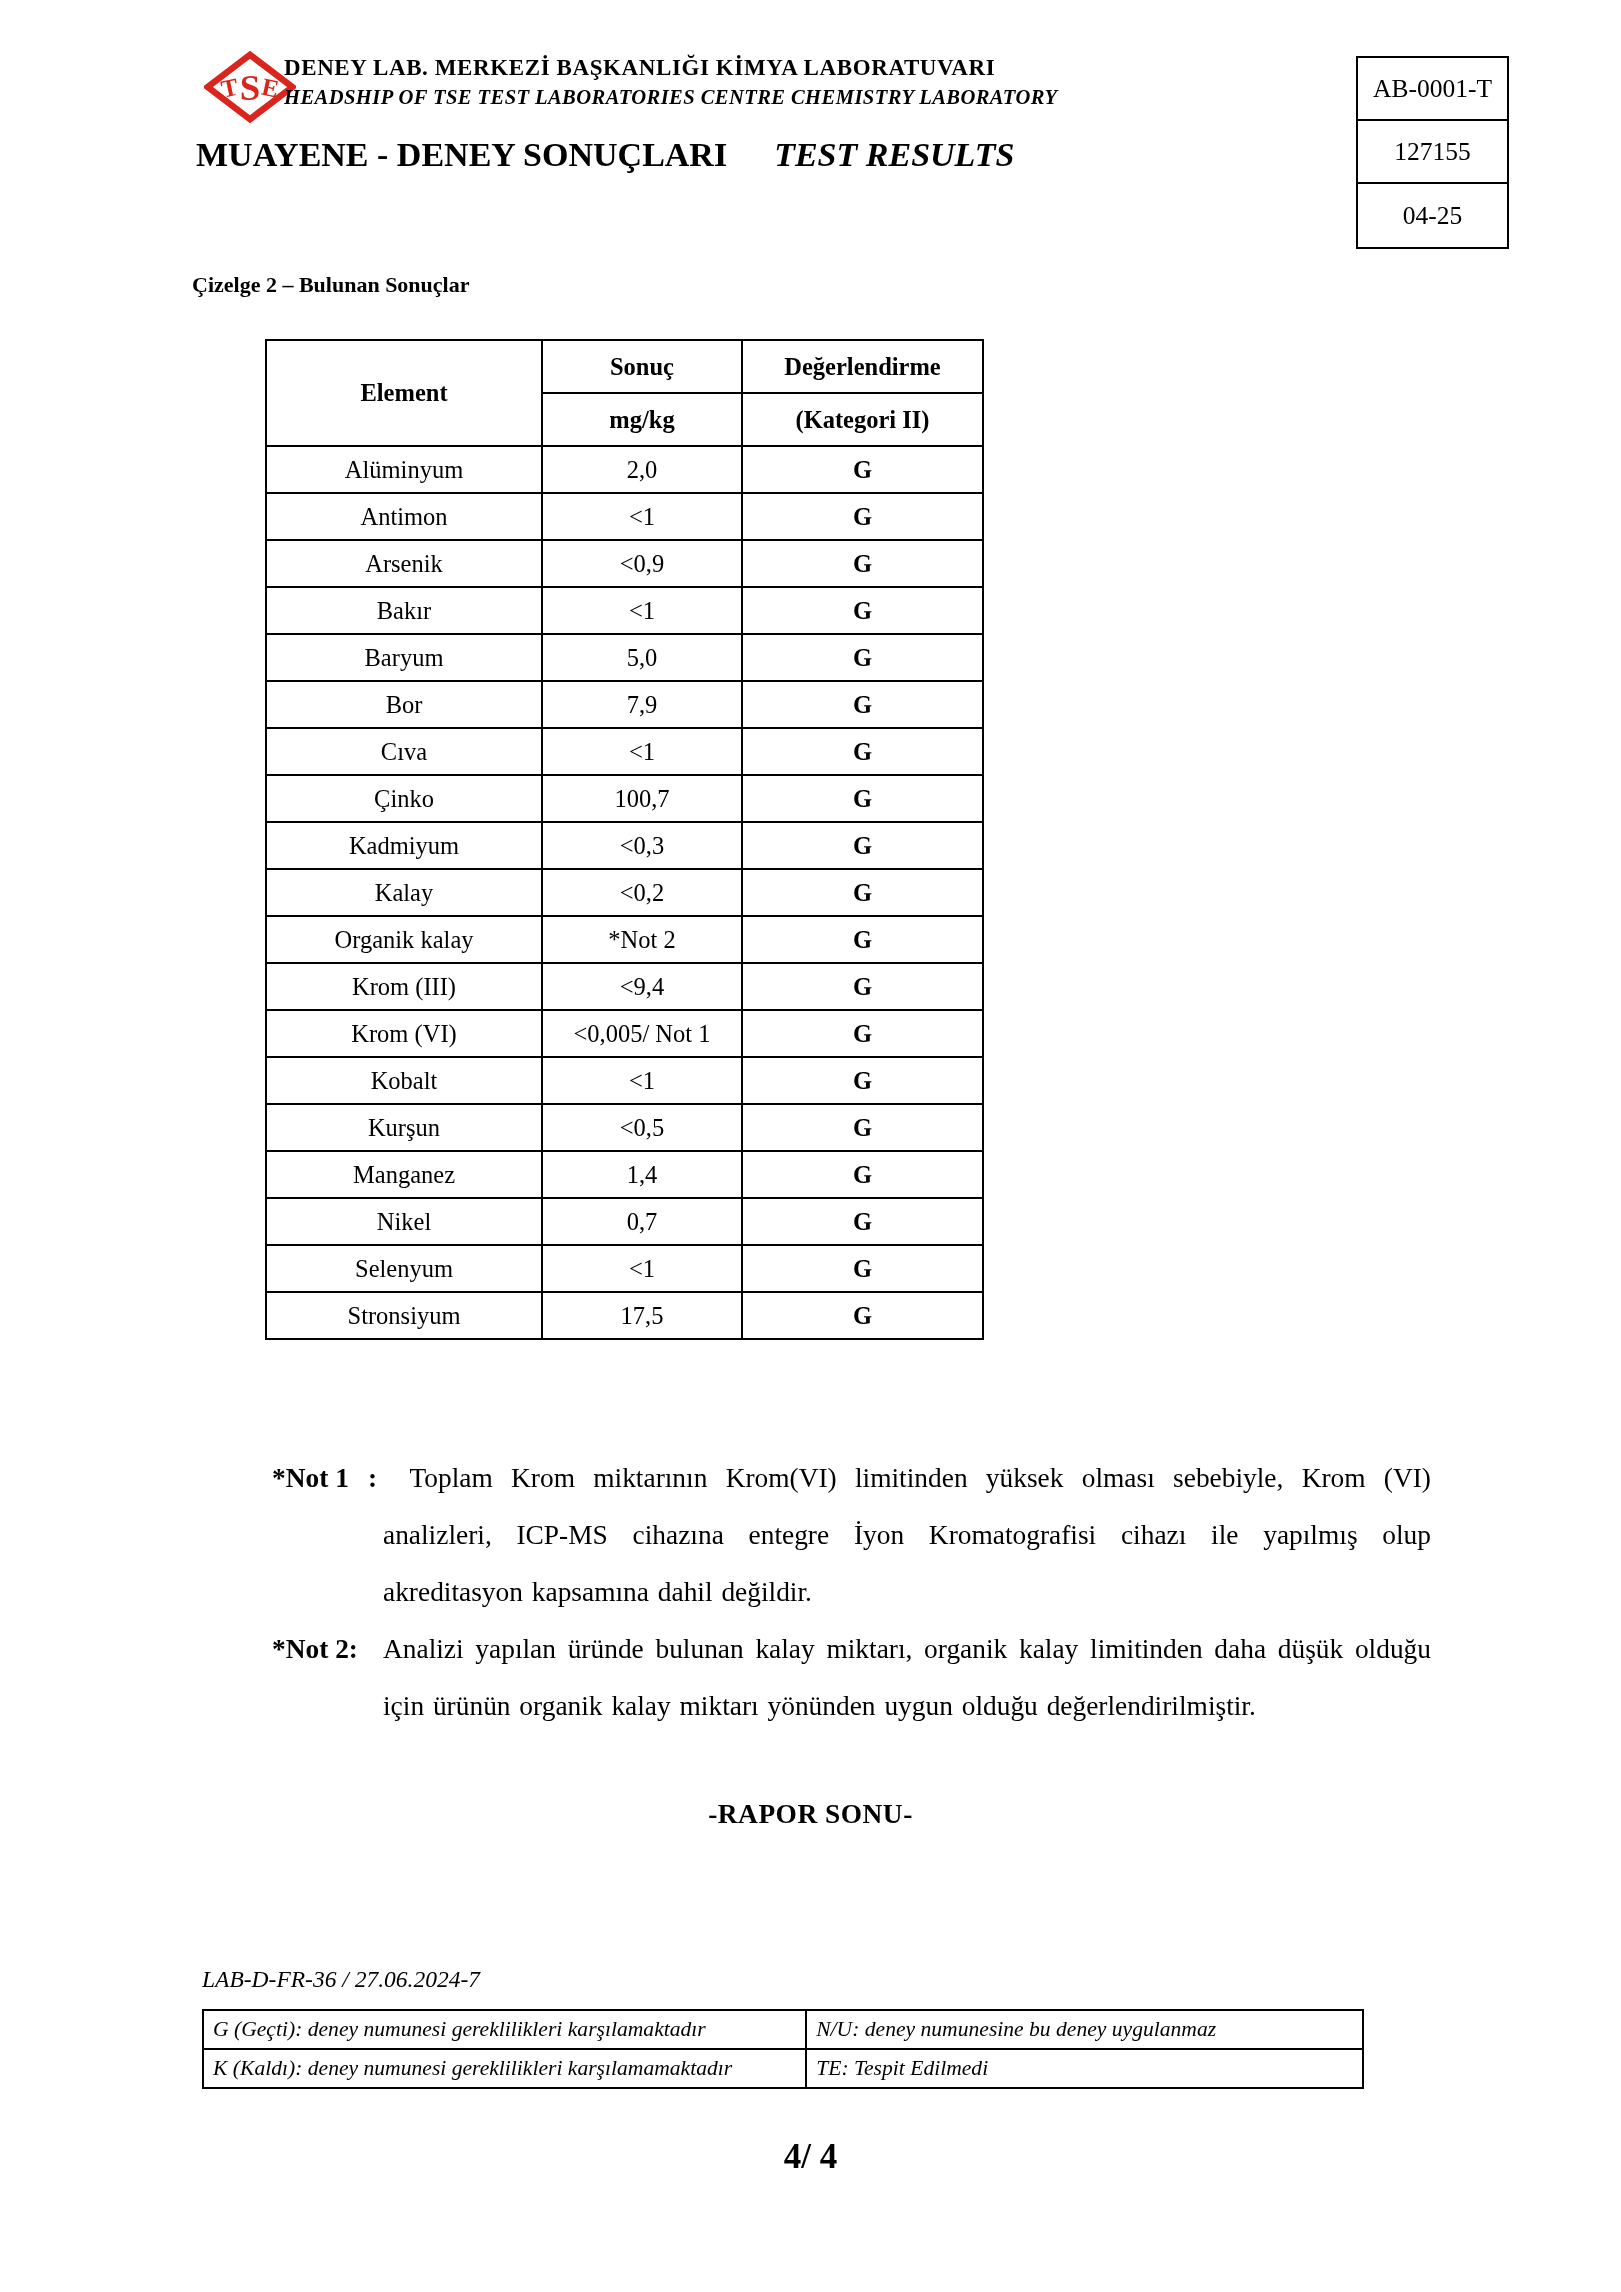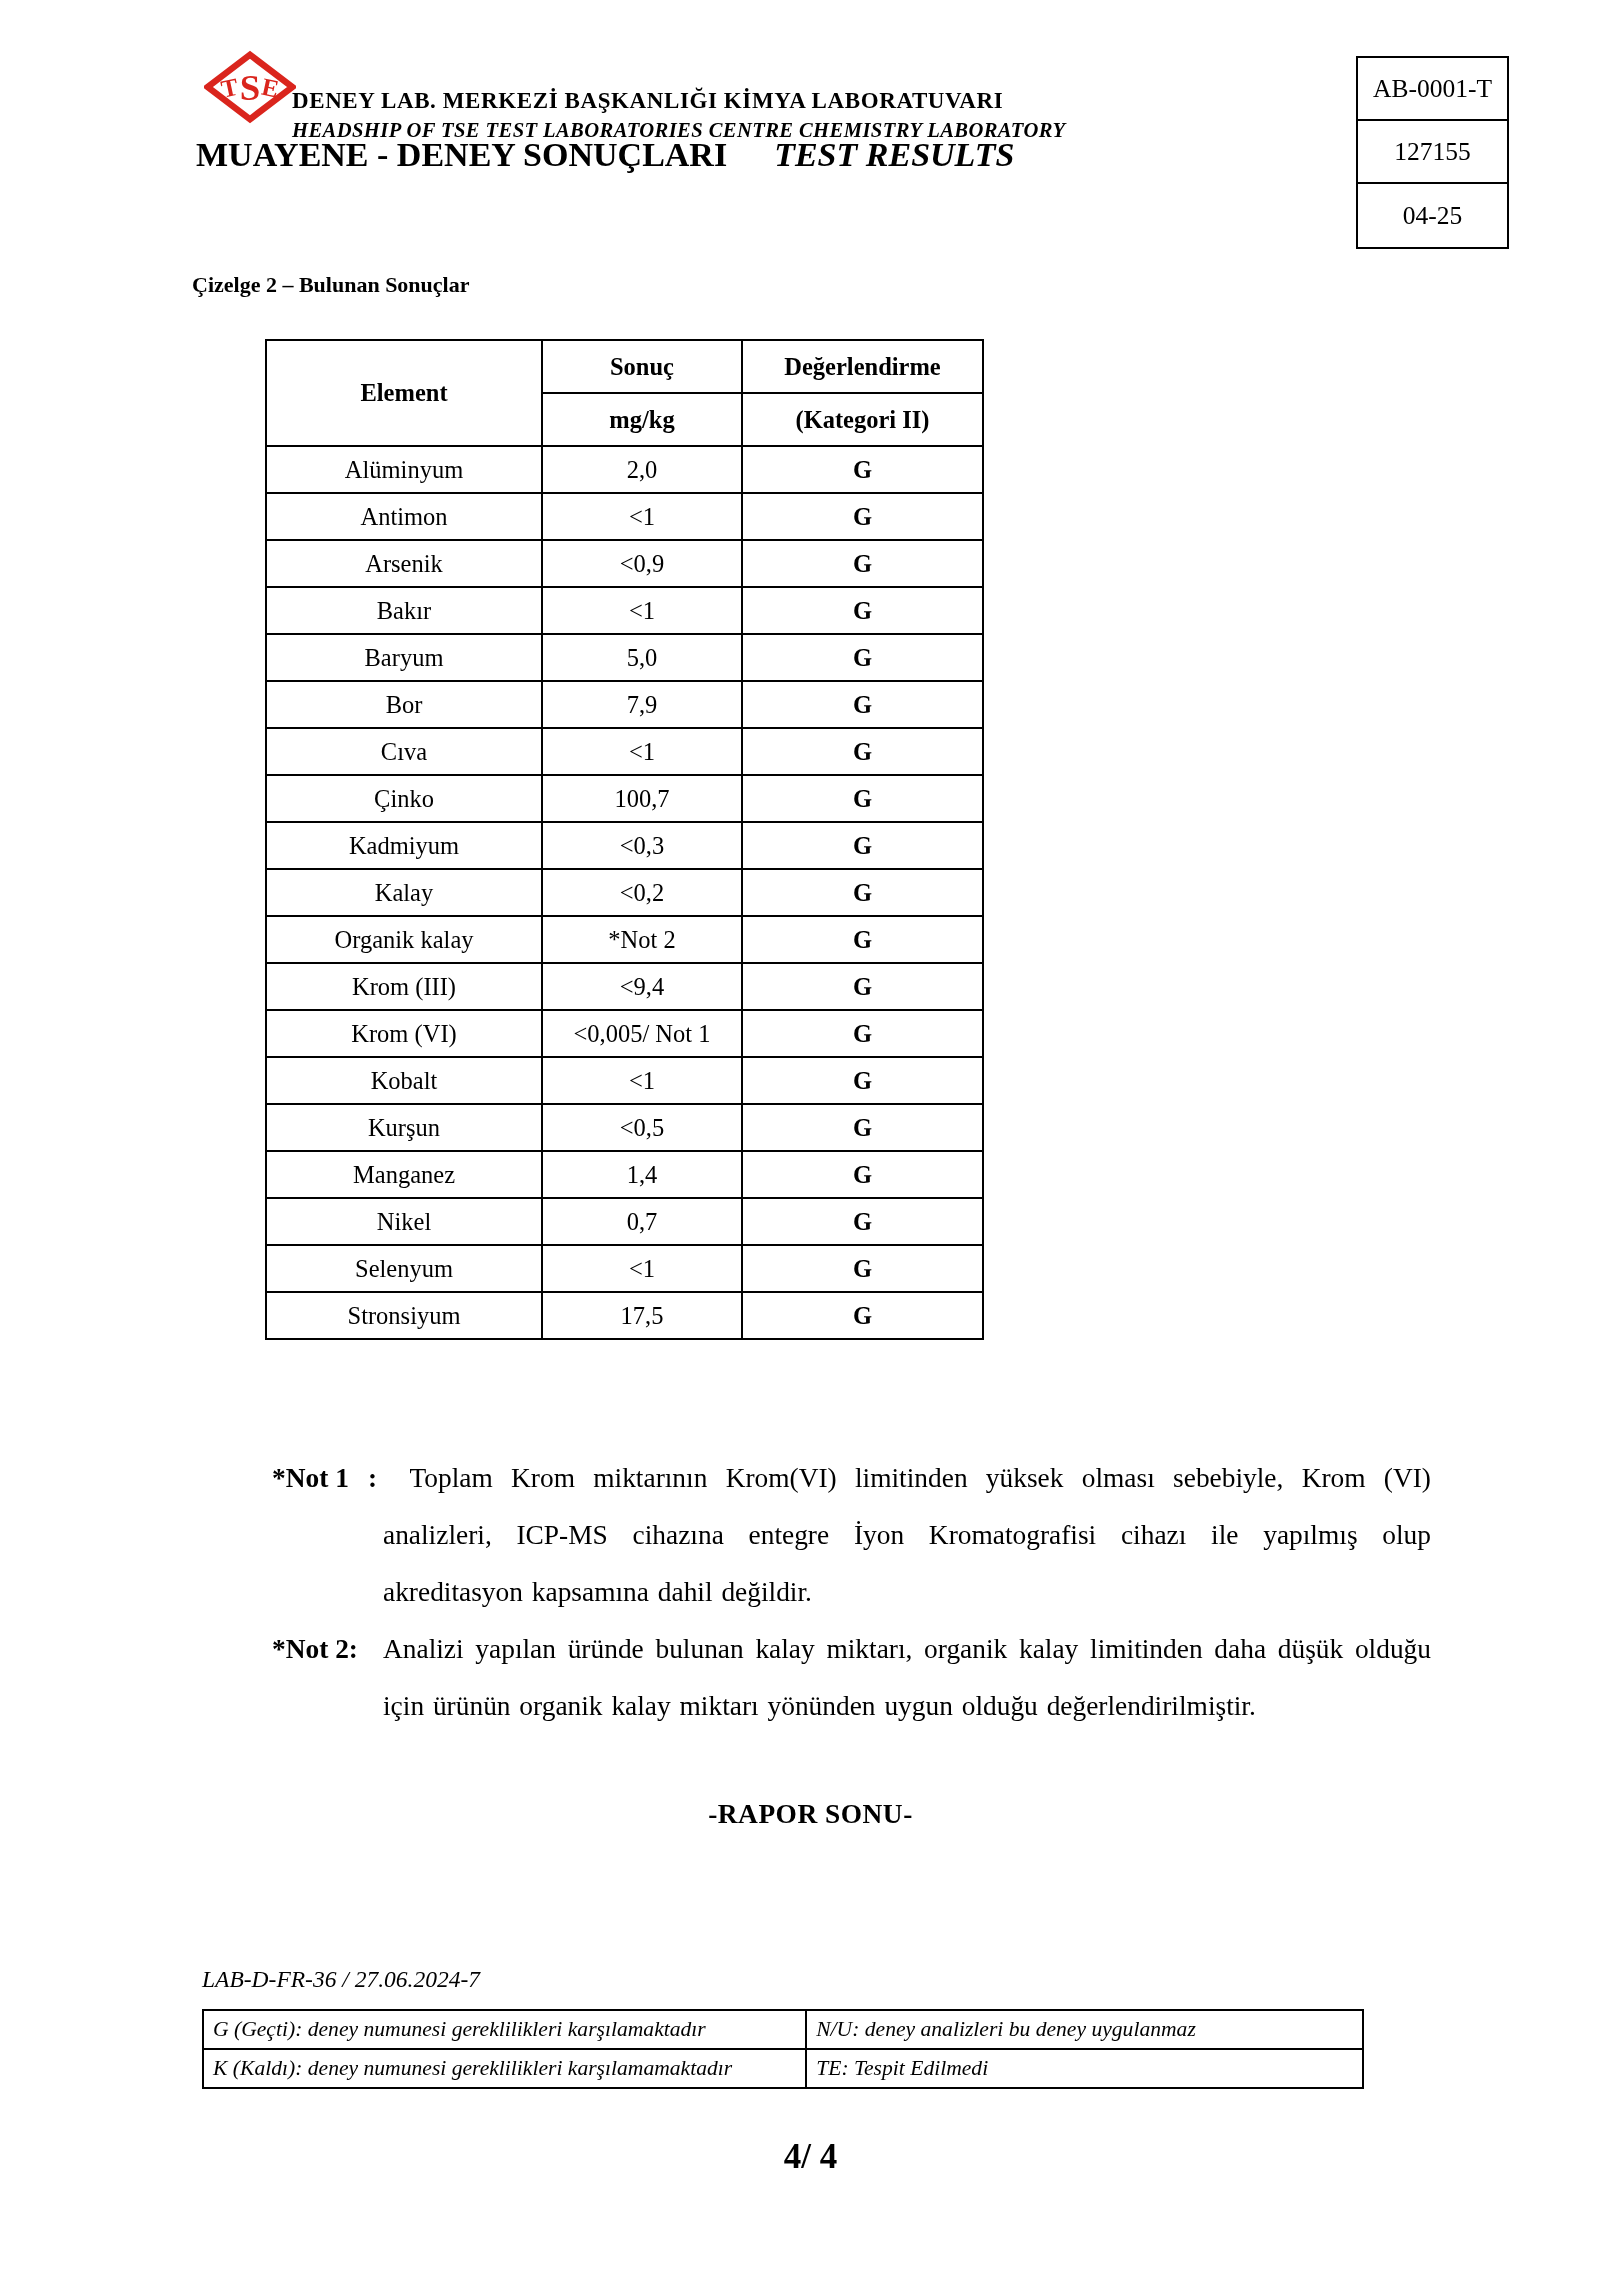--- a/index.html
+++ b/index.html
@@ -17,21 +17,21 @@
   .abs{position:absolute;}
 
   
   .logo-wrap{left:204px;top:49px;width:92px;height:76px;}
   .logo-wrap svg{width:100%;height:100%;display:block;}
   .logo-diamond{fill:none;stroke:var(--logo_red);stroke-width:7;}
   .logo-letter{fill:var(--logo_red);font-family:"Liberation Serif","DejaVu Serif",serif;font-weight:bold;text-anchor:middle;}
   .logo-letter.small{font-size:27px;}
   .logo-letter.big{font-size:40px;}
 
-  .org-lines{left:292px;top:55px;margin-top:33px;}
+  .org-lines{left:284px;top:55px;}
   .org-tr{font-size:23px;font-weight:bold;letter-spacing:0.6px;white-space:nowrap;}
   .org-en{font-size:20.6px;font-weight:bold;font-style:italic;letter-spacing:0.4px;margin-top:4.9px;white-space:nowrap;}
 
   .doc-box{left:1356px;top:56px;width:153px;border:2px solid var(--ink);}
   .doc-box .cell{
     height:63px;display:flex;align-items:center;justify-content:center;
     font-size:25.5px;border-bottom:2px solid var(--ink);
   }
   .doc-box .cell:last-child{border-bottom:none;}
 
@@ -234,21 +234,21 @@
 </div>
 
 <div class="abs rapor">-RAPOR SONU-</div>
 
 <div class="abs doc-code">LAB-D-FR-36 / 27.06.2024-7</div>
 
 <table class="abs legend">
   <tbody>
     <tr>
       <td class="c1">G (Geçti): deney numunesi gereklilikleri karşılamaktadır</td>
-      <td class="c2">N/U: deney analizleri bu deney uygulanmaz</td>
+      <td class="c2">N/U: deney numunesine bu deney uygulanmaz</td>
     </tr>
     <tr>
       <td class="c1">K (Kaldı): deney numunesi gereklilikleri karşılamamaktadır</td>
       <td class="c2">TE: Tespit Edilmedi</td>
     </tr>
   </tbody>
 </table>
 
 <div class="abs page-num">4/ 4</div>
 

